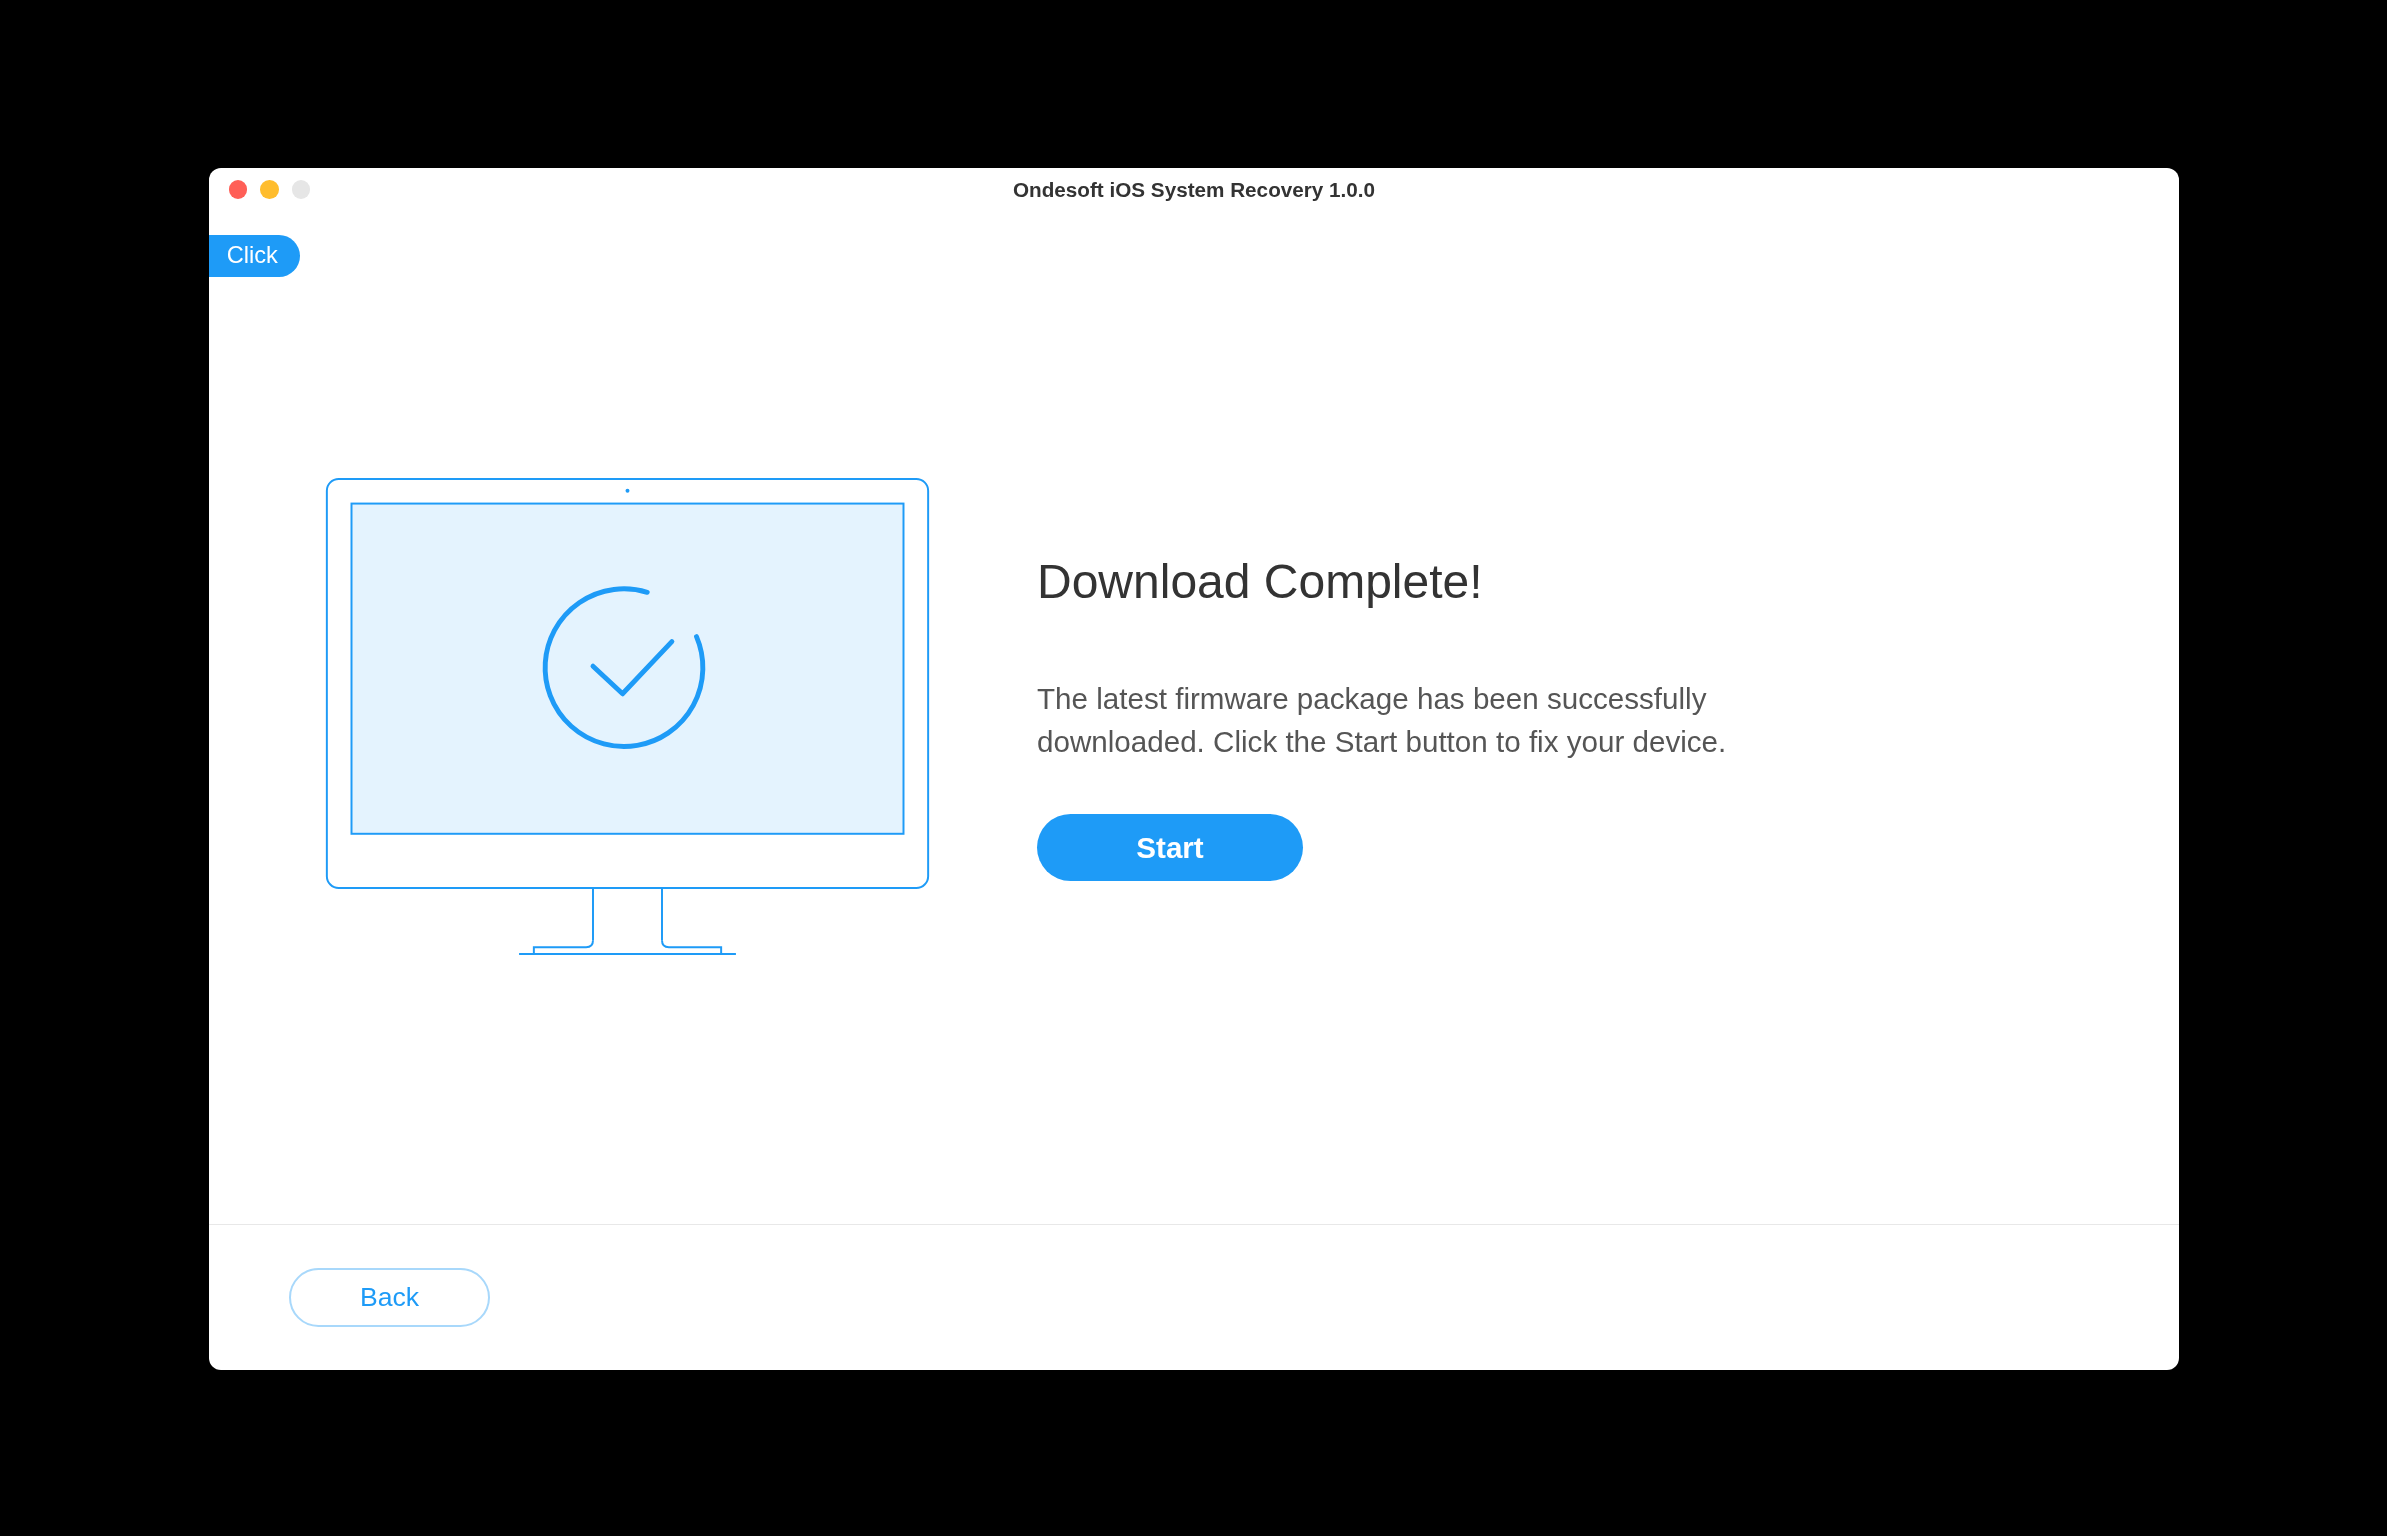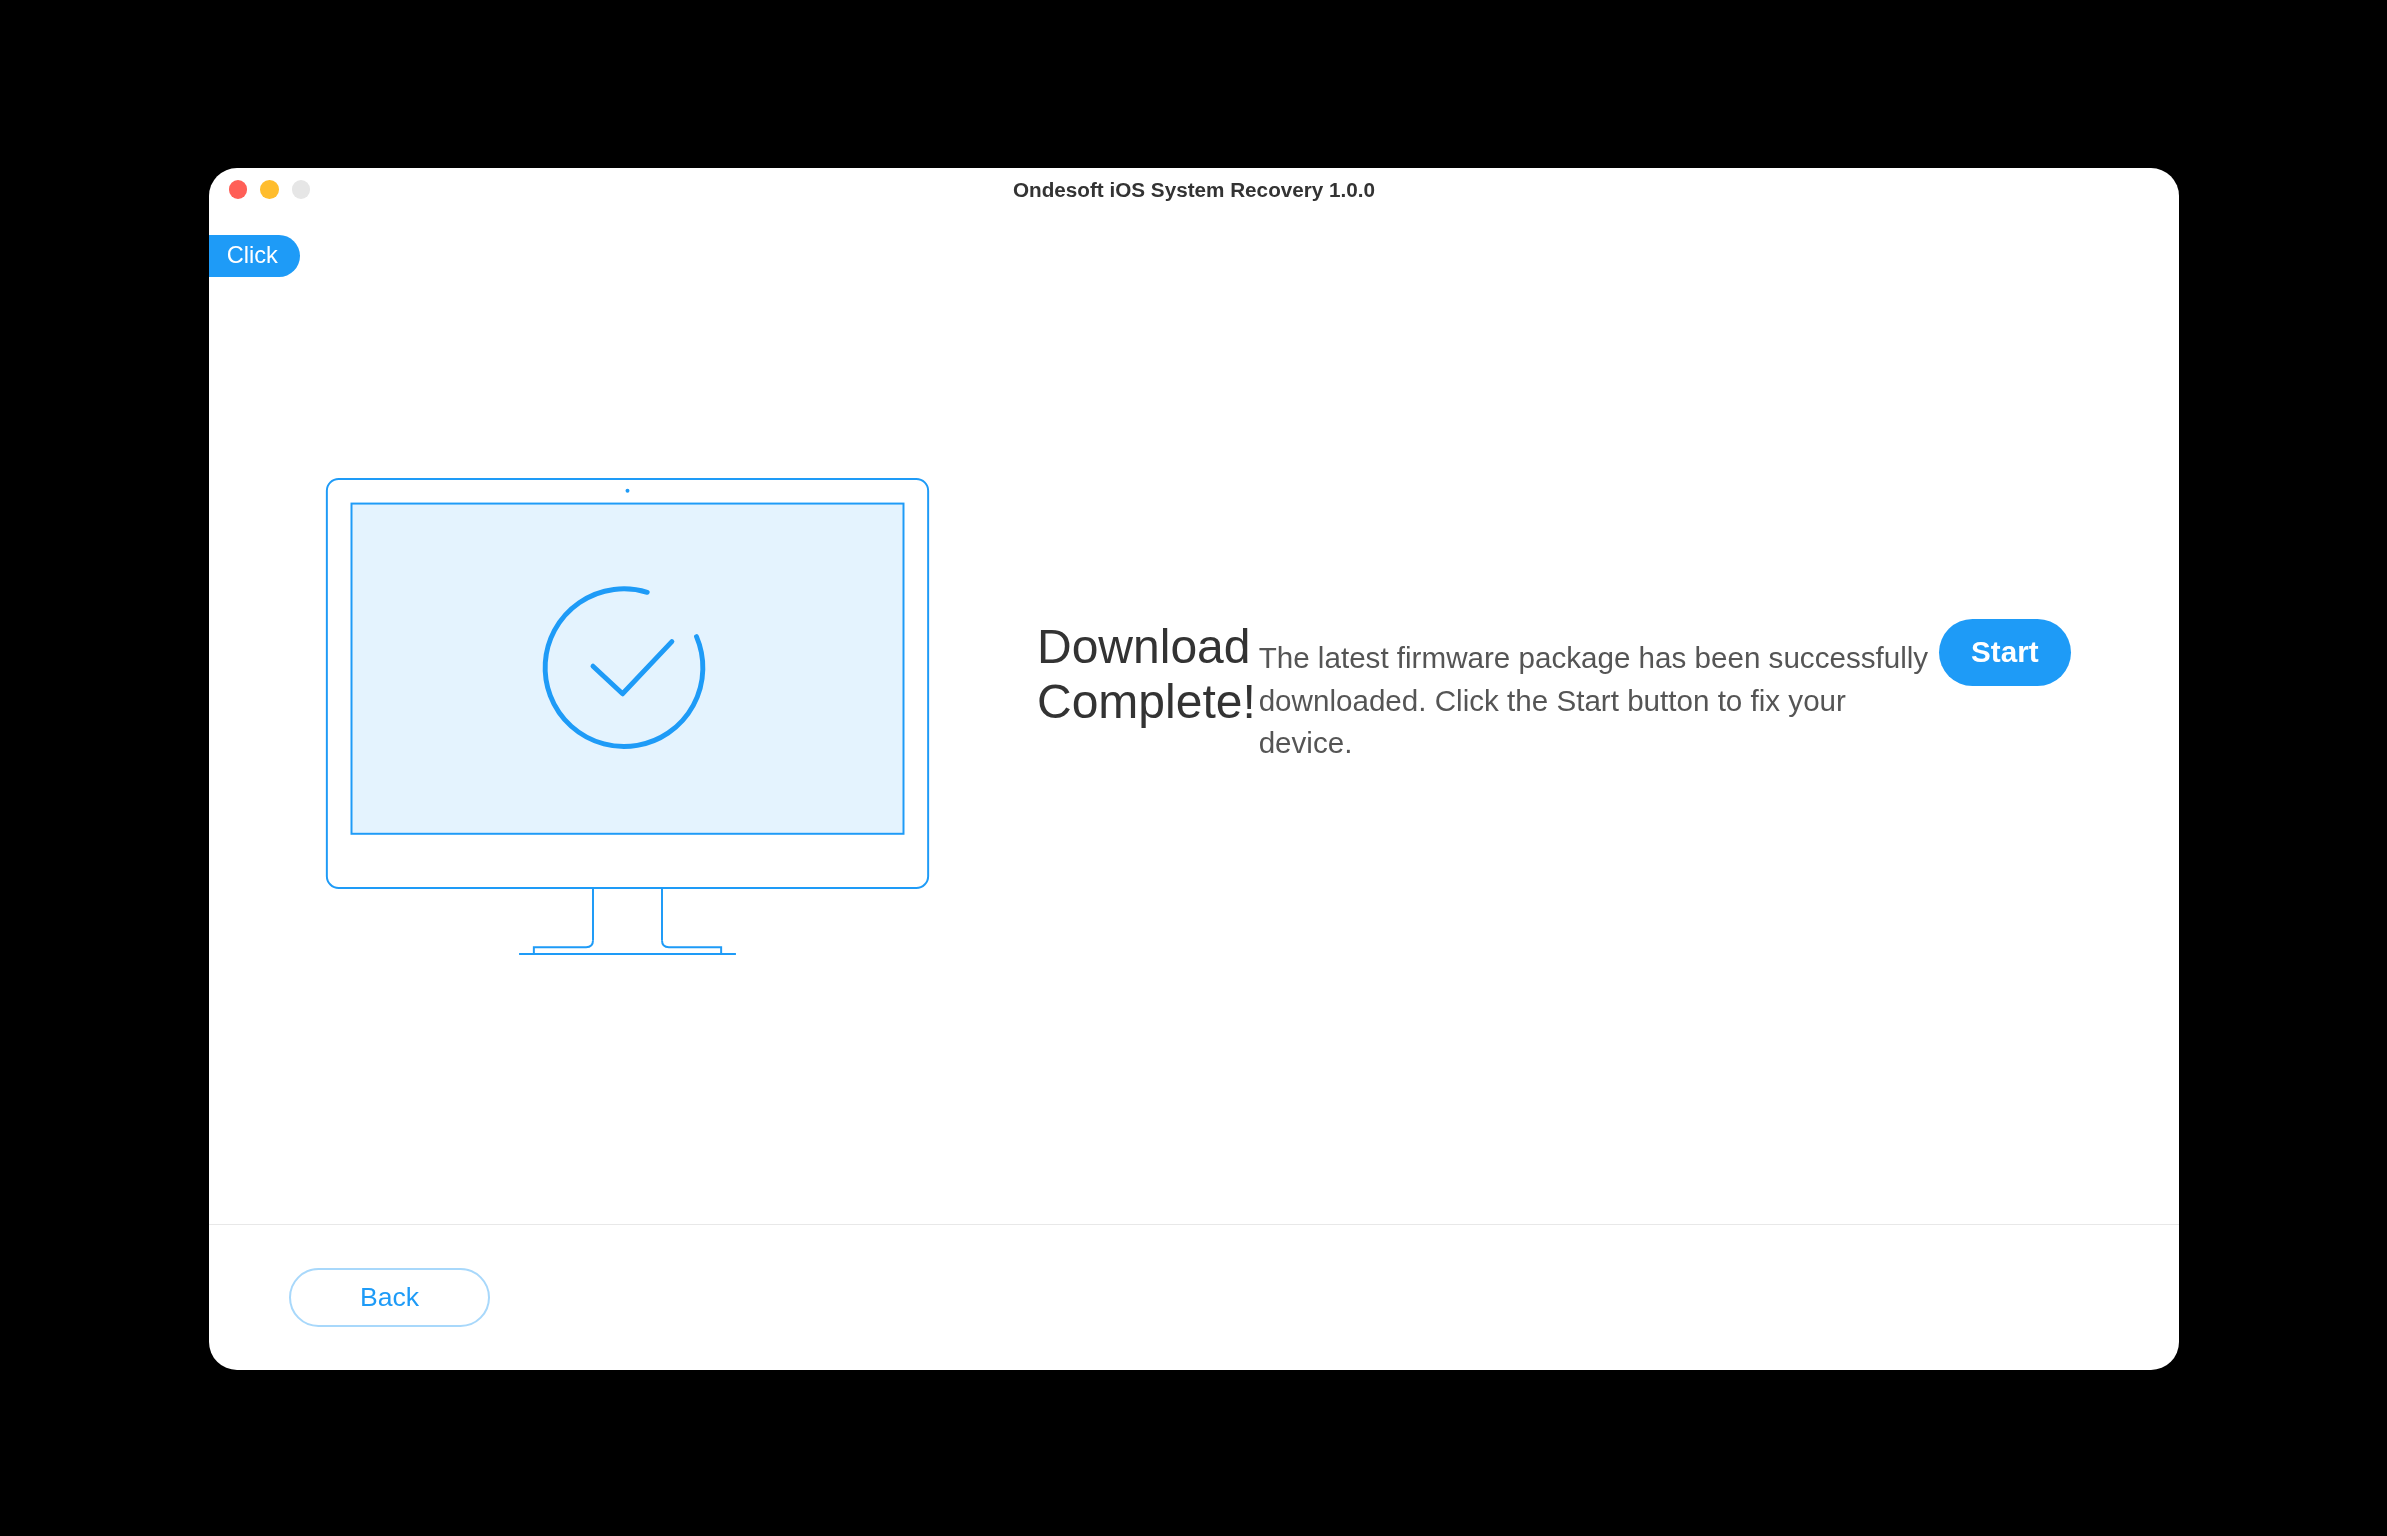--- a/index.html
+++ b/index.html
@@ -15,21 +15,21 @@
       height: 1537px;
       display: flex;
       align-items: center;
       justify-content: center;
     }
     
     .window {
       width: 1970px;
       height: 1202px;
       background: #fff;
-      border-radius: 28px;
+      border-radius: 12px;
       display: flex;
       flex-direction: column;
       position: relative;
       overflow: hidden;
     }
     
     .titlebar {
       height: 44px;
       display: flex;
       align-items: center;
@@ -82,20 +82,21 @@
       gap: 99px;
     }
     
     .illustration {
       flex-shrink: 0;
     }
     
     .text-section {
       flex: 1;
       display: flex;
+      flex-direction: column;
     }
     
     .heading {
       font-size: 48px;
       font-weight: 400;
       color: #333;
       margin-bottom: 51px;
     }
     
     .description {

